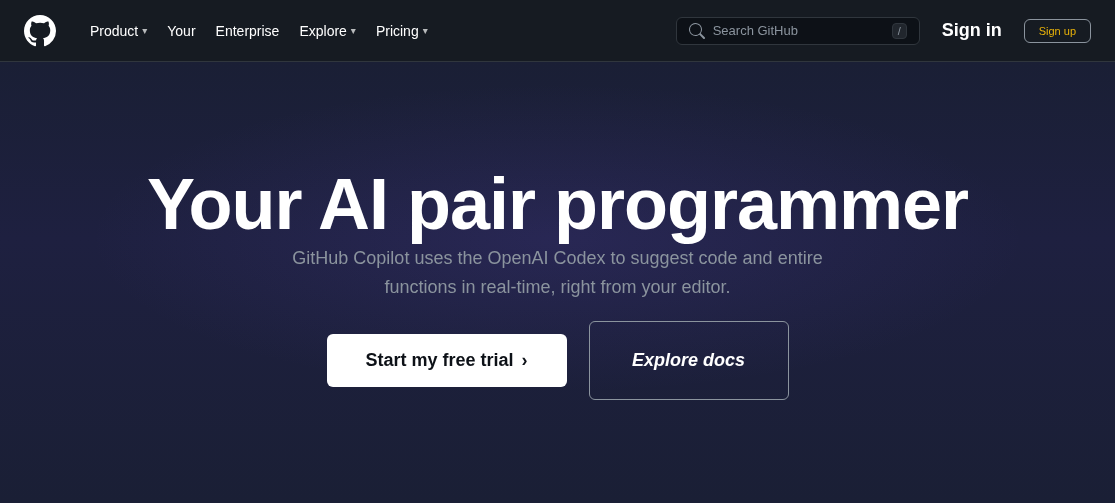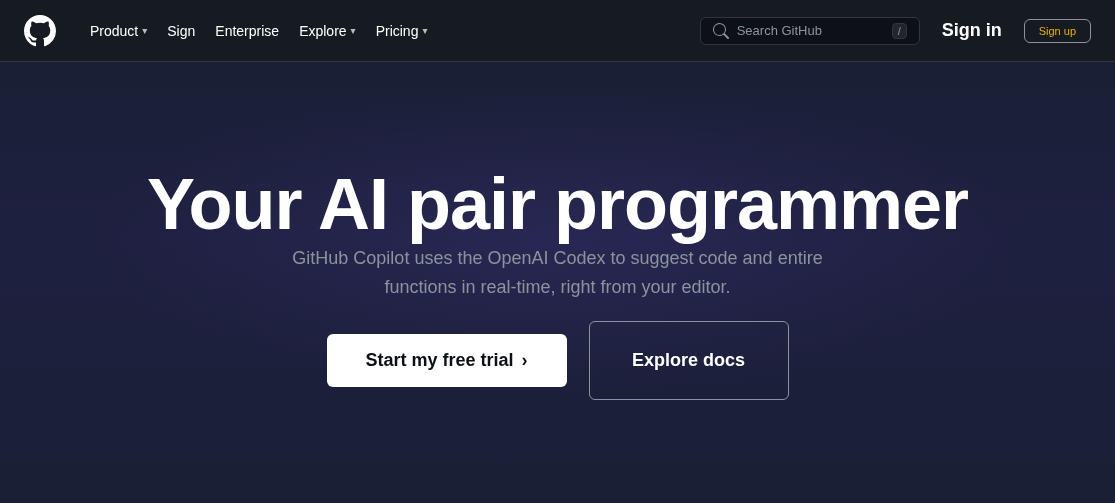--- a/index.html
+++ b/index.html
@@ -71,21 +71,21 @@
       gap: 12px;
     }
 
     .search-bar {
       display: flex;
       align-items: center;
       background-color: #0d1117;
       border: 1px solid #30363d;
       border-radius: 6px;
       padding: 5px 12px;
-      width: 220px;
+      width: 244px;
       gap: 8px;
       cursor: text;
     }
 
     .search-bar input {
       background: transparent;
       border: none;
       outline: none;
       color: #8b949e;
       font-size: 13px;
@@ -198,20 +198,21 @@
       background: transparent;
       color: #ffffff;
       border: 1px solid #8b949e;
       border-radius: 6px;
       font-size: 18px;
       font-weight: 700;
       padding: 28px 28px;
       cursor: pointer;
       min-width: 200px;
       justify-content: center;
+      font-style: italic;
     }
   </style>
 </head>
 <body>
 
 <nav>
   <div class="nav-logo">
     <svg viewBox="0 0 16 16" aria-hidden="true">
       <path fill-rule="evenodd" d="M8 0C3.58 0 0 3.58 0 8c0 3.54 2.29 6.53 5.47 7.59.4.07.55-.17.55-.38
         0-.19-.01-.82-.01-1.49-2.01.37-2.53-.49-2.69-.94-.09-.23-.48-.94-.82-1.13-.28-.15-.68-.52
@@ -222,21 +223,21 @@
         0 .21.15.46.55.38A8.013 8.013 0 0016 8c0-4.42-3.58-8-8-8z"></path>
     </svg>
   </div>
 
   <div class="nav-links">
     <a class="nav-item">
       <span>Product</span>
       <span class="chevron">▾</span>
     </a>
     <a class="nav-item">
-      <span>Sign</span>
+      <span>Your</span>
     </a>
     <a class="nav-item">
       <span>Enterprise</span>
     </a>
     <a class="nav-item">
       <span>Explore</span>
       <span class="chevron">▾</span>
     </a>
     <a class="nav-item">
       <span>Pricing</span>

